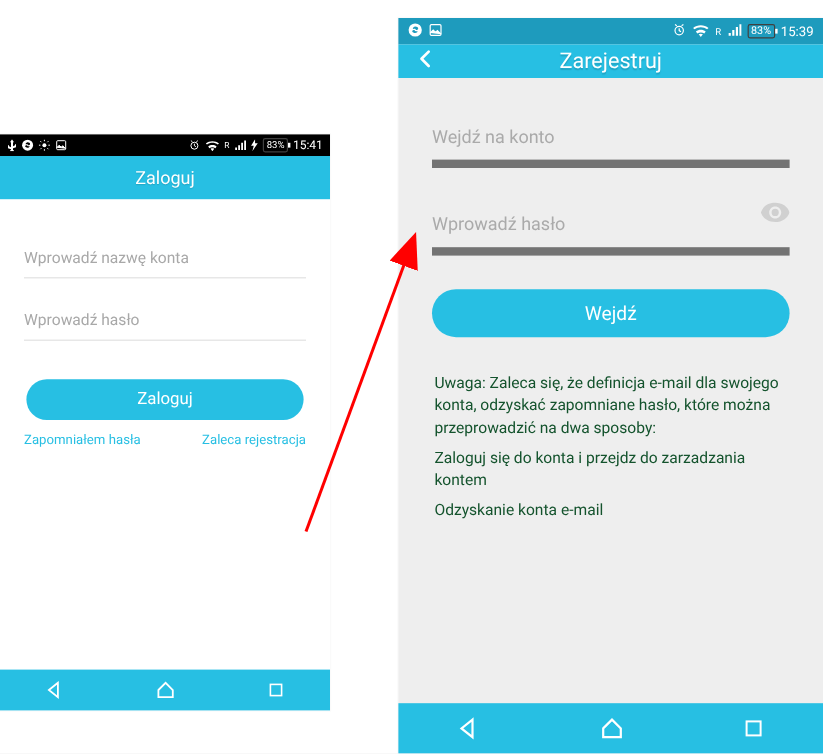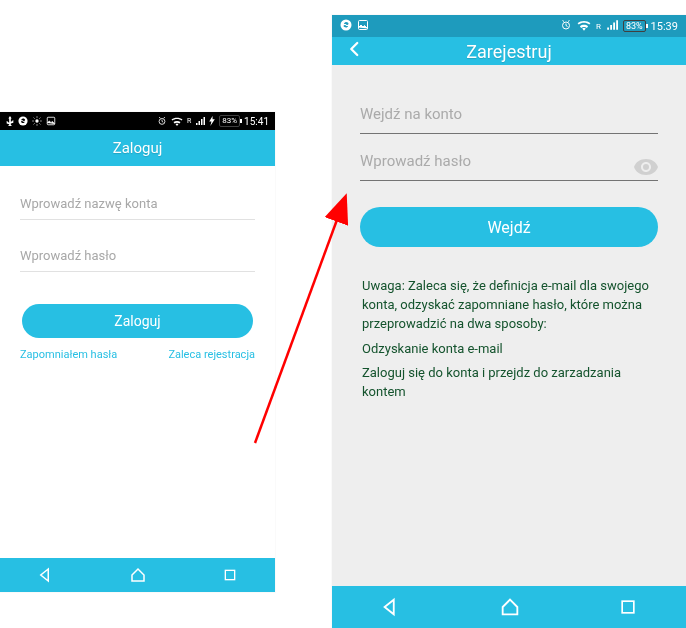--- a/index.html
+++ b/index.html
@@ -11,40 +11,40 @@
     
     .left-shot { position:absolute; left:0; top:112px; width:275px; height:480px; background:#ffffff; box-shadow:0 0 0 1px rgba(0,0,0,.02); }
     
     .sb { height:18px; background:#000; color:#fff; display:flex; align-items:center; padding:0 6px; font-size:10px; }
     .sb .sb-left { display:flex; gap:4px; align-items:center; }
     .sb .sb-right { margin-left:auto; display:flex; gap:4px; align-items:center; }
     .sb svg { display:block; }
     
     .hd-l { height:36px; background:#27BFE3; color:#fff; display:flex; align-items:center; justify-content:center; font-size:15px; text-shadow:0 1px 1px rgba(0,0,0,.15); }
     
-    .body-l { padding:22px 20px 0 20px; }
+    .body-l { padding:22px 20px 0 20px;margin-top:12px; }
     .field-l { border:0; border-bottom:1px solid #e1e1e1; width:100%; font-size:13px; color:#888; padding:8px 0; margin-bottom:20px; background:transparent; }
     .field-l::placeholder { color:#a8a8a8; }
     .btn-l { display:block; width:calc(100% - 4px); margin:12px auto 0; background:#27BFE3; color:#fff; border:0; border-radius:22px; height:34px; font-size:14px; cursor:pointer; }
     .links-l { display:flex; justify-content:space-between; margin-top:10px; font-size:11px; color:#27BFE3; }
     .links-l span { cursor:pointer; }
     
     .nav-l { position:absolute; bottom:0; left:0; right:0; height:34px; background:#27BFE3; display:flex; align-items:center; justify-content:space-around; }
     .nav-l svg, .nav-r svg { display:block; }
 
     
     .right-shot { position:absolute; left:332px; top:15px; width:354px; height:613px; background:#eeeeee; box-shadow:0 0 0 1px rgba(0,0,0,.02); }
     .sb-r { height:22px; background:#1E9BBD; color:#fff; display:flex; align-items:center; padding:0 8px; font-size:11px; }
     .sb-r .sb-left { display:flex; gap:5px; align-items:center; }
     .sb-r .sb-right { margin-left:auto; display:flex; gap:5px; align-items:center; }
     .hd-r { height:28px; background:#27BFE3; color:#fff; display:flex; align-items:center; padding:0 14px; font-size:18px; text-shadow:0 1px 1px rgba(0,0,0,.15); position:relative; }
     .hd-r .back { flex:0 0 auto; cursor:pointer; }
     .hd-r .title { position:absolute; left:0; right:0; text-align:center; pointer-events:none; }
     .body-r { padding:30px 28px 0 28px; }
-    .fieldwrap-r { border-bottom:1px solid #737373; margin-bottom:8px; display:flex; align-items:flex-end; }
+    .fieldwrap-r { border-bottom:7px solid #737373; margin-bottom:28px; display:flex; align-items:flex-start; }
     .field-r { border:0; background:transparent; width:100%; font-size:15px; color:#888; padding:10px 0; }
     .field-r::placeholder { color:#aaaaaa; }
     .eye { flex:0 0 auto; cursor:pointer; opacity:.35; }
     .btn-r { display:block; width:100%; margin:26px 0 0; background:#27BFE3; color:#fff; border:0; border-radius:24px; height:40px; font-size:16px; cursor:pointer; }
     .note-r { margin-top:30px; font-size:13px; color:#14532d; line-height:1.45; padding:0 2px; }
     .note-r p { margin-bottom:6px; }
     .nav-r { position:absolute; bottom:0; left:0; right:0; height:42px; background:#27BFE3; display:flex; align-items:center; justify-content:space-around; }
 
     .batt { border:1px solid #404040; border-radius:2px; padding:0 2px; font-size:8px; line-height:10px; display:inline-flex; align-items:center; position:relative; }
     .batt::after { content:""; position:absolute; right:-3px; top:3px; width:2px; height:4px; background:#fff; }
@@ -197,22 +197,22 @@
       <input class="field-r" type="password" placeholder="Wprowadź hasło" style="">
       <span class="eye">
         <svg width="24" height="18" viewBox="0 0 24 16" fill="#9a9a9a">
             <path d="M12 0C6 0 1.7 3.1 0 8c1.7 4.9 6 8 12 8s10.3-3.1 12-8c-1.7-4.9-6-8-12-8zm0 13c-2.8 0-5-2.2-5-5s2.2-5 5-5 5 2.2 5 5-2.2 5-5 5zm0-8a3 3 0 100 6 3 3 0 000-6z"></path>
           </svg>
       </span>
     </div>
     <button class="btn-r">Wejdź</button>
     <div class="note-r">
       <p>Uwaga: Zaleca się, że definicja e-mail dla swojego konta, odzyskać zapomniane hasło, które można przeprowadzić na dwa sposoby:</p>
+      <p>Zaloguj się do konta i przejdz do zarzadzania kontem</p>
       <p>Odzyskanie konta e-mail</p>
-      <p>Zaloguj się do konta i przejdz do zarzadzania kontem</p>
     </div>
   </div>
 
   <div class="nav-r">
     <span>
         <svg width="22" height="22" viewBox="0 0 24 24" fill="none" stroke="#fff" stroke-width="2">
           <path d="M15 4l-10 8 10 8z"></path>
         </svg>
       </span>
     <span>

